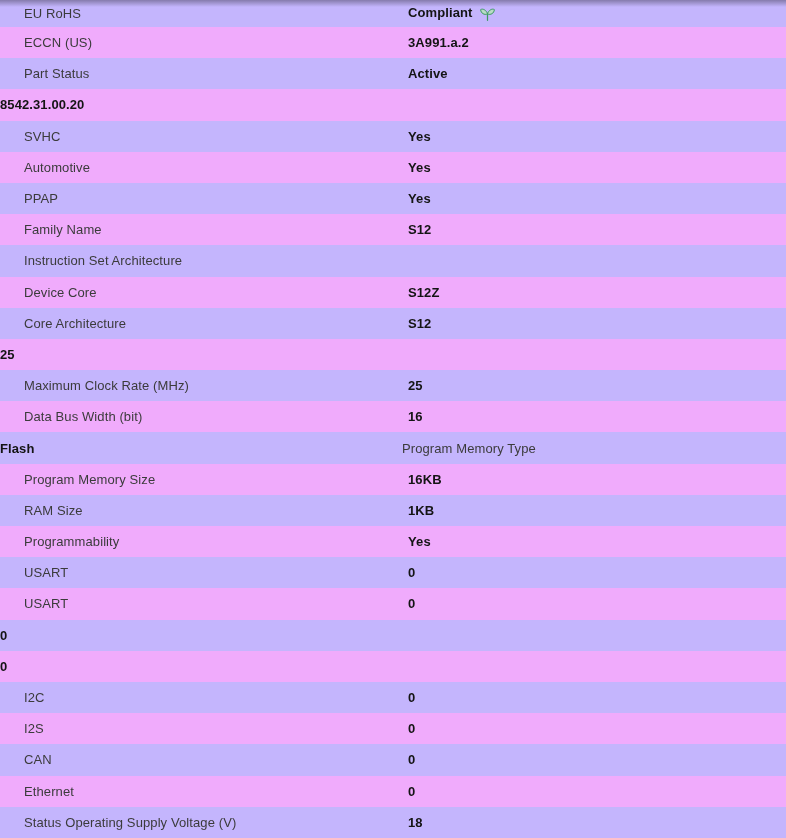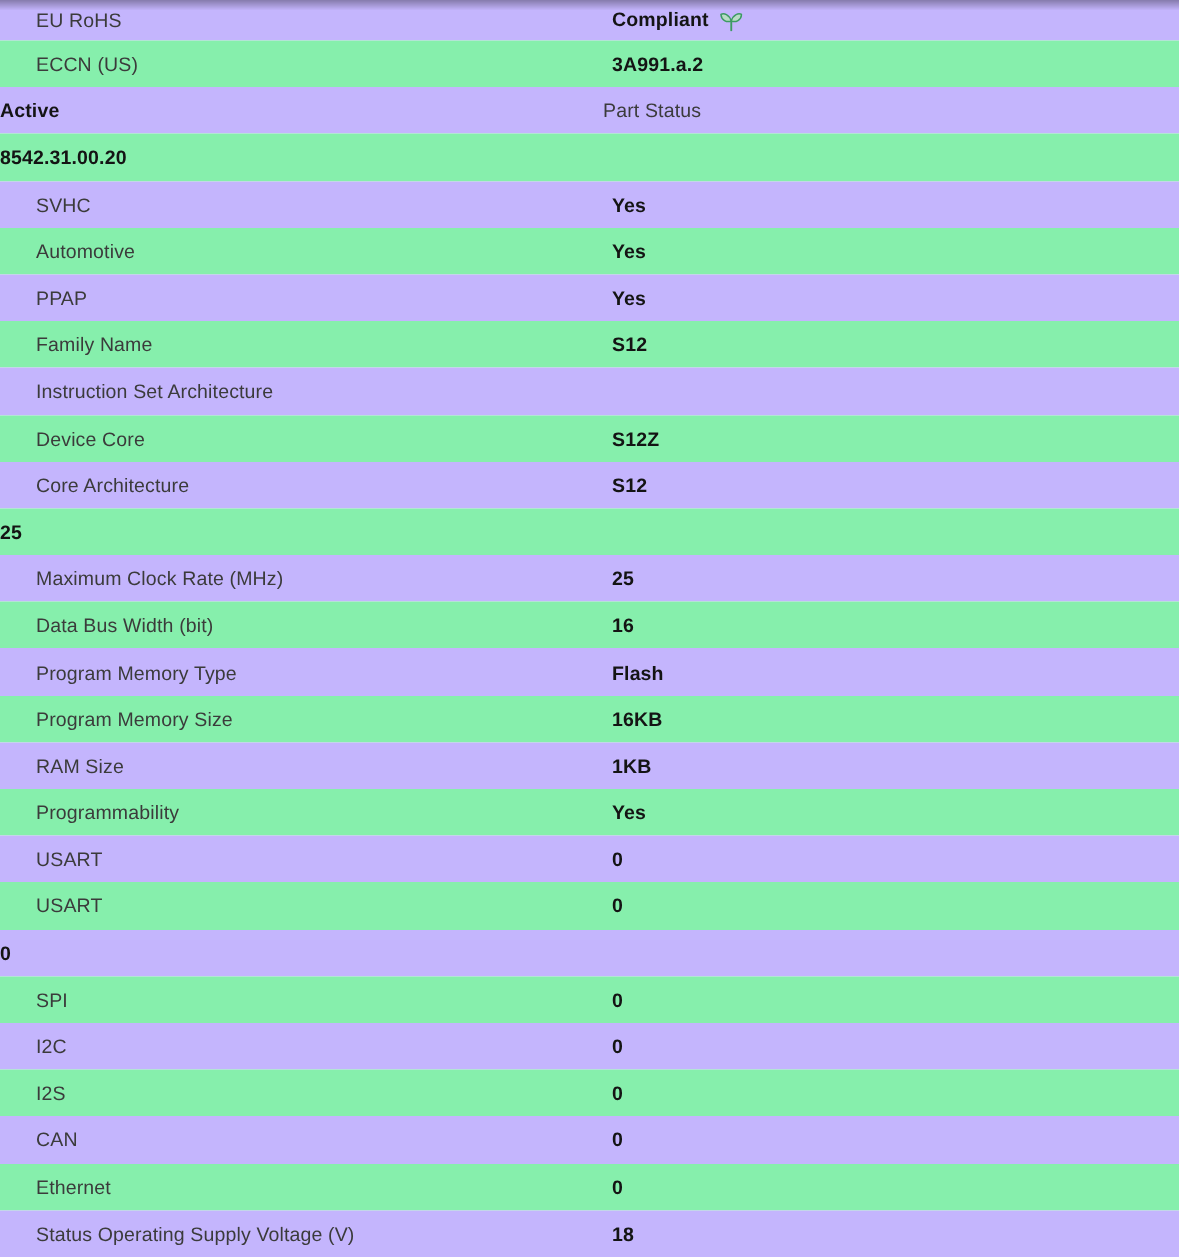--- a/index.html
+++ b/index.html
@@ -18,21 +18,21 @@
   .spec-table {
     display: flex;
     flex-direction: column;
     width: 100%;
     height: 100%;
   }
   .row {
     flex: 1 1 auto;
     display: flex;
     align-items: center;
-    background: #86efac;
+    background: #f0abfc;
   }
   .row.first {
     flex: 0 0 27px;
   }
   .row.alt {
     background: #c4b5fd;
   }
   .cell {
     font-size: 13px;
     line-height: 1;
@@ -93,25 +93,25 @@
 
   <div class="row">
     <div class="cell label">ECCN (US)</div>
     <div class="cell value">
       <span class="value-text">3A991.a.2</span>
 
     </div>
   </div>
 
   <div class="row alt">
+    <div class="cell label">Part Status</div>
     <div class="cell value">
       <span class="value-text">Active</span>
 
     </div>
-    <div class="cell label">Part Status</div>
   </div>
 
   <div class="row">
     <div class="cell value">
       <span class="value-text">8542.31.00.20</span>
 
     </div>
   </div>
 
   <div class="row alt">
@@ -183,25 +183,25 @@
 
   <div class="row">
     <div class="cell label">Data Bus Width (bit)</div>
     <div class="cell value">
       <span class="value-text">16</span>
 
     </div>
   </div>
 
   <div class="row alt">
+    <div class="cell value">
+      <span class="value-text">Flash</span>
+
+    </div>
     <div class="cell label">Program Memory Type</div>
-    <div class="cell value">
-      <span class="value-text">Flash</span>
-
-    </div>
   </div>
 
   <div class="row">
     <div class="cell label">Program Memory Size</div>
     <div class="cell value">
       <span class="value-text">16KB</span>
 
     </div>
   </div>
 
@@ -238,21 +238,20 @@
   </div>
 
   <div class="row alt">
     <div class="cell value">
       <span class="value-text">0</span>
 
     </div>
   </div>
 
   <div class="row">
-    <div class="cell label">SPI</div>
     <div class="cell value">
       <span class="value-text">0</span>
 
     </div>
   </div>
 
   <div class="row alt">
     <div class="cell label">I2C</div>
     <div class="cell value">
       <span class="value-text">0</span>

